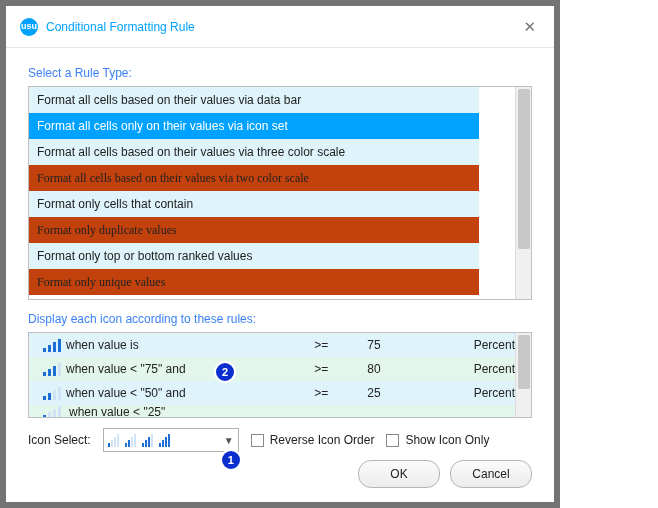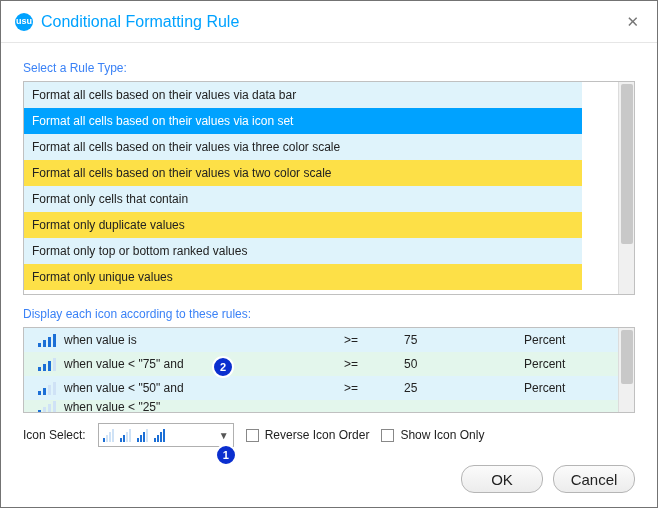--- a/index.html
+++ b/index.html
@@ -1,19 +1,19 @@
 <!DOCTYPE html>
 <html><head>
 <meta charset="utf-8">
 <style>
   * { box-sizing: border-box; font-family: "Segoe UI", Tahoma, sans-serif; }
   body { margin: 0; background: #fff; }
   .dialog {
-    width: 658px; height: 508px;
-    border: 1px solid #737373;
+    width: 560px; height: 508px;
+    border: 6px solid #737373;
     background: #fff;
     position: relative;
   }
   .titlebar {
     height: 42px;
     display: flex;
     align-items: center;
     padding: 0 12px 0 14px;
     border-bottom: 1px solid #e6e6e6;
   }
@@ -22,21 +22,21 @@
     background: #00a2ff;
     border-radius: 50%;
     display: inline-flex;
     align-items: center;
     justify-content: center;
     margin-right: 8px;
   }
   .app-icon span { color:#fff; font-size:9px; font-weight:bold; line-height:1; }
   .title-text {
     color: #00a2ff;
-    font-size: 16px;
+    font-size: 12px;
     font-weight: 400;
     flex: 1;
   }
   .close-x {
     color: #777;
     font-size: 15px;
     cursor: pointer;
     padding: 4px 6px;
   }
   .body {
@@ -59,21 +59,21 @@
   }
   .rule-row {
     height: 26px;
     line-height: 26px;
     font-size: 12px;
     padding-left: 8px;
     color: #222;
     cursor: default;
   }
   .rule-row.alt0 { background: #dff3fb; }
-  .rule-row.alt1 { background: #fde047; }
+  .rule-row.alt1 { background: #c2410c; font-family: Liberation Serif, serif; }
   .rule-row.selected { background: #00a2ff; color: #fff; }
   .scrollbar {
     width: 16px;
     background: #f0f0f0;
     border-left: 1px solid #dcdcdc;
     display: flex; flex-direction: column;
     align-items: center;
   }
   .scroll-thumb {
     width: 12px;
@@ -146,21 +146,21 @@
   .chkbox { width:13px; height:13px; border:1px solid #888; background:#fff;}
   .buttons {
     position: absolute;
     right: 22px; bottom: 14px;
     display: flex; gap: 10px;
   }
   .btn {
     min-width: 82px; height: 28px;
     border: 1px solid #b5b5b5;
     background: linear-gradient(#fbfbfb,#ececec);
-    font-size: 15px;
+    font-size: 12px;
     color: #222;
     border-radius: 13px;
     cursor: pointer;
   }
 </style>
 </head>
 <body>
 
 <div class="dialog">
 
@@ -172,21 +172,21 @@
     <div class="close-x">✕</div>
   </div>
 
   <div class="body">
 
     <div class="section-label">Select a Rule Type:</div>
 
     <div class="rule-list-wrap">
       <div class="rule-list">
         <div class="rule-row alt0">Format all cells based on their values via data bar</div>
-        <div class="rule-row selected">Format all cells based on their values via icon set</div>
+        <div class="rule-row selected">Format all cells only on their values via icon set</div>
         <div class="rule-row alt0">Format all cells based on their values via three color scale</div>
         <div class="rule-row alt1">Format all cells based on their values via two color scale</div>
         <div class="rule-row alt0">Format only cells that contain</div>
         <div class="rule-row alt1">Format only duplicate values</div>
         <div class="rule-row alt0">Format only top or bottom ranked values</div>
         <div class="rule-row alt1">Format only unique values</div>
       </div>
       <div class="scrollbar">
         <div class="scroll-thumb" style="height:160px"></div>
       </div>
@@ -213,21 +213,21 @@
               <span style="height:4px"></span>
               <span style="height:7px"></span>
               <span style="height:10px"></span>
               <span style="height:13px;background:#cfe2f6"></span>
             </div>
           <div class="cond">
             <span>when value &lt; "75" and</span>
             <span class="marker" style="left:150px; top:1px">2</span>
           </div>
           <div class="op">&gt;=</div>
-          <div class="val">50</div>
+          <div class="val">80</div>
           <div class="unit">Percent</div>
         </div>
         <div class="irow alt0">
           <div class="bars-icon">
               <span style="height:4px"></span>
               <span style="height:7px"></span>
               <span style="height:10px;background:#cfe2f6"></span>
               <span style="height:13px;background:#cfe2f6"></span>
             </div>
           <div class="cond">when value &lt; "50" and</div>

